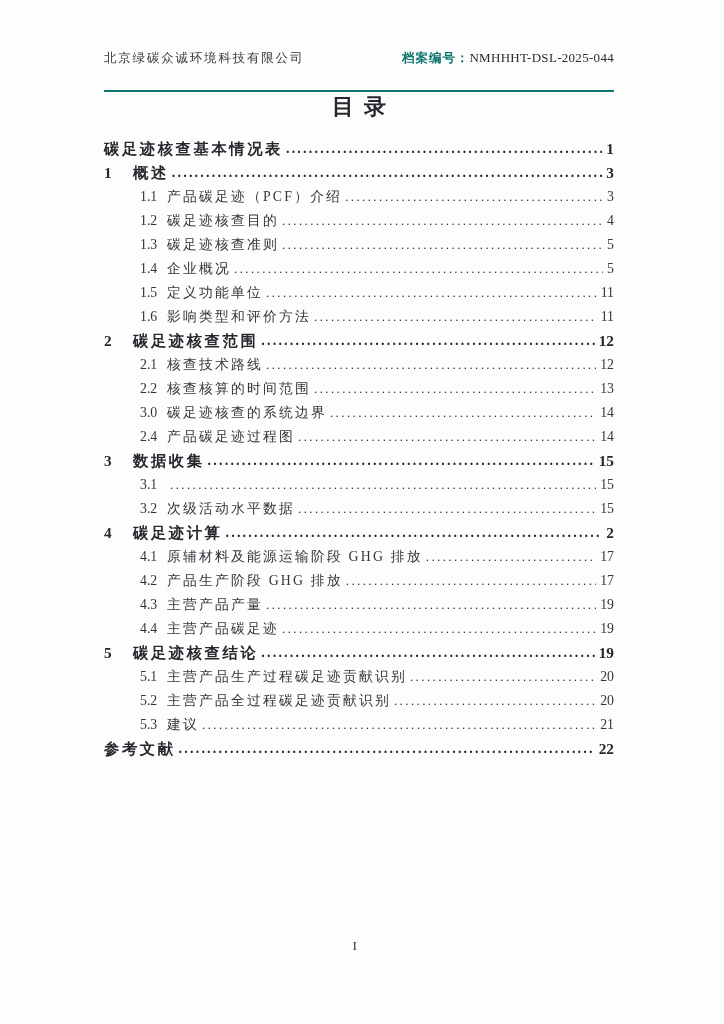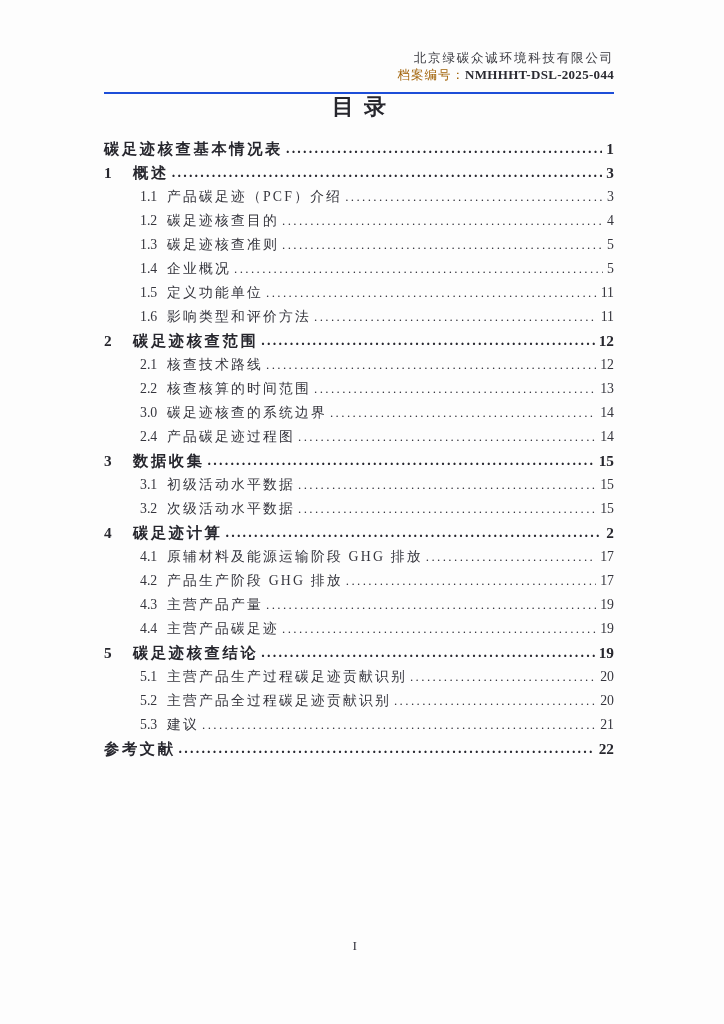--- a/index.html
+++ b/index.html
@@ -18,37 +18,36 @@
   }
   
   .header {
     position: absolute;
     left: 104px;
     right: 110px;
     top: 50px;
     display: flex;
     justify-content: space-between;
     align-items: flex-end;
-    padding-bottom: 8px;
-    border-bottom: 2px solid #1d4ed8;
+    padding-bottom: 23px;
+    border-bottom: 2px solid #0f766e;
     font-size: 12.5px;
     white-space: nowrap;
-    flex-direction: column;
   }
   .header .company {
     letter-spacing: 1.8px;
     color: #38383f;
   }
   .header .docno-label {
     letter-spacing: 1px;
+    font-weight: 700;
+    color: #0f766e;
+  }
+  .header .docno-value {
     font-weight: 400;
-    color: #a16207;
-  }
-  .header .docno-value {
-    font-weight: 700;
     font-size: 13px;
     letter-spacing: 0.3px;
     color: #2a2a31;
   }
   
   .toc-title {
     position: absolute;
     top: 92px;
     left: 104px;
     right: 110px;
@@ -221,21 +220,20 @@
         <span class="page">14</span>
       </div>
       <div class="toc-row lvl0">
         <span class="num">3</span>
         <span class="label">数据收集</span>
         <span class="dots">........................................................................................................................................................................................................</span>
         <span class="page">15</span>
       </div>
       <div class="toc-row lvl1">
         <span class="num">3.1</span>
-        <span class="label">初级活动水平数据</span>
         <span class="dots">........................................................................................................................................................................................................</span>
         <span class="page">15</span>
       </div>
       <div class="toc-row lvl1">
         <span class="num">3.2</span>
         <span class="label">次级活动水平数据</span>
         <span class="dots">........................................................................................................................................................................................................</span>
         <span class="page">15</span>
       </div>
       <div class="toc-row lvl0">

